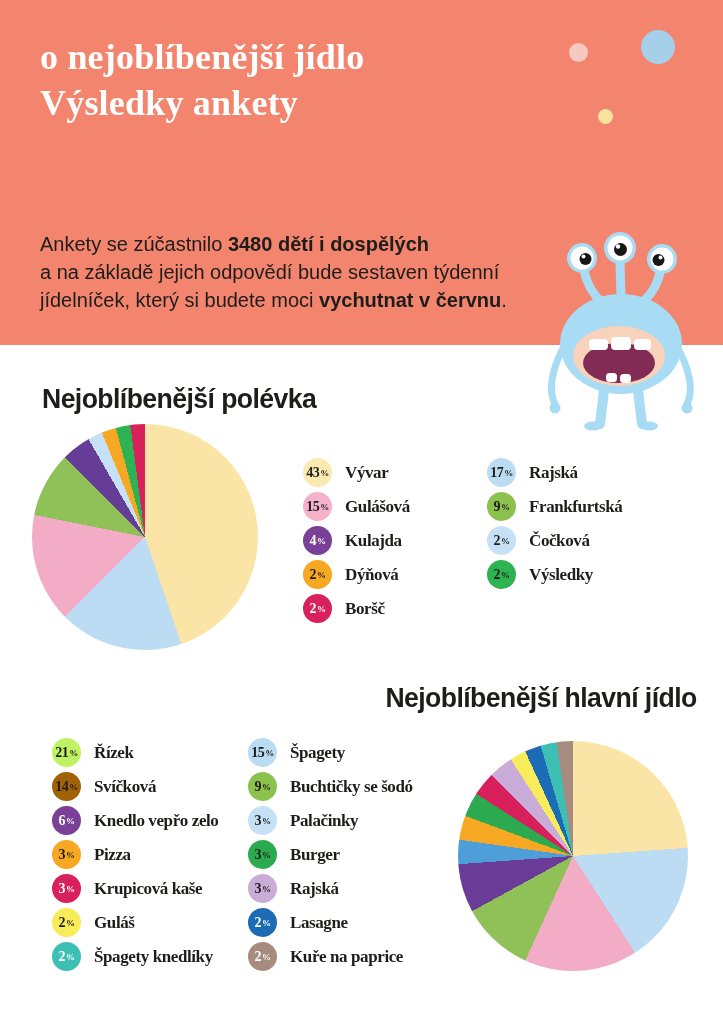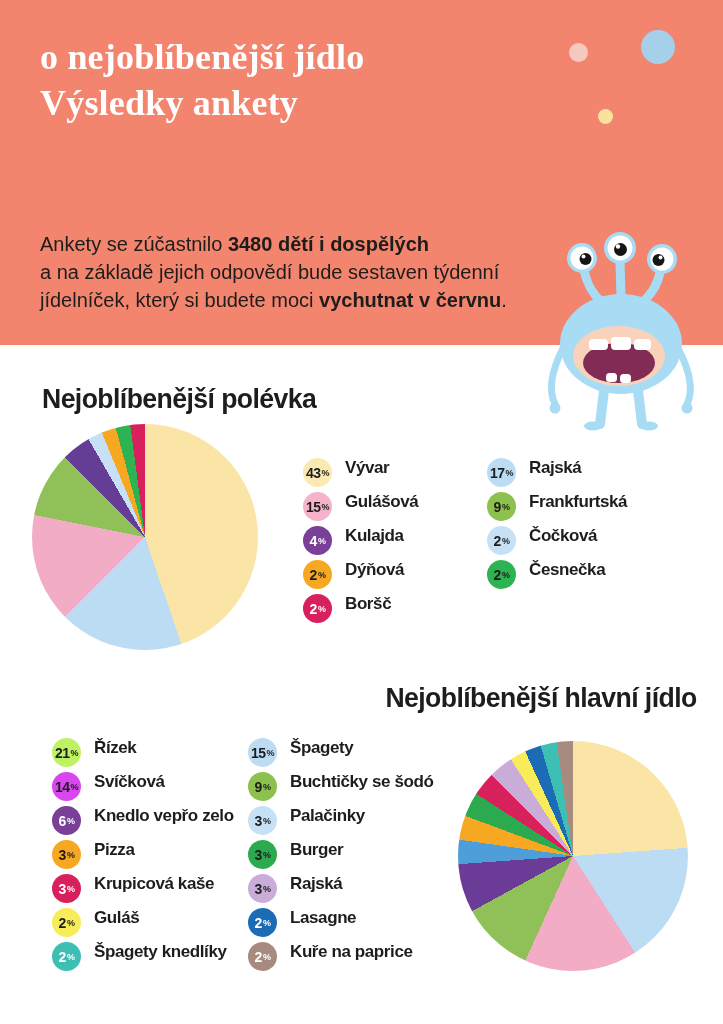--- a/index.html
+++ b/index.html
@@ -33,21 +33,21 @@
   .soup-title { left:42px; top:383px; }
   .main-title { right:26px; top:682px; transform-origin:right center; }
   .pie { position:absolute; border-radius:50%; }
   .soup-pie { left:32px; top:424px; width:226px; height:226px; }
   .main-pie { left:458px; top:741px; width:230px; height:230px; }
   .legend { position:absolute; }
   .soup-legend-col1 { left:303px; top:458px; }
   .soup-legend-col2 { left:487px; top:458px; }
   .main-legend-col1 { left:52px;  top:738px; }
   .main-legend-col2 { left:248px; top:738px; }
-  .lrow { display:flex; align-items:flex-start; height:29px; margin-bottom:5px; }
+  .lrow { display:flex; align-items:center; height:29px; margin-bottom:5px;font-family:Liberation Serif, serif; }
   .badge {
     width:29px; height:29px; border-radius:50%; flex:0 0 29px;
     display:flex; align-items:center; justify-content:center;
     font-weight:700; letter-spacing:-0.5px;
   }
   .badge b { font-size:14px; font-weight:700; }
   .badge i { font-style:normal; font-size:9px; font-weight:700; margin-left:1px; }
   .llabel { margin-left:13px; font-size:17px; font-weight:700; letter-spacing:-0.4px; white-space:nowrap; }
 </style>
 </head>
@@ -169,36 +169,36 @@
           <b>2</b>
           <i>%</i>
         </span>
         <span class="llabel">Čočková</span>
       </div>
       <div class="lrow">
         <span class="badge" style="background: rgb(46, 179, 83); color: rgb(29, 29, 27);">
           <b>2</b>
           <i>%</i>
         </span>
-        <span class="llabel">Česnečka</span>
+        <span class="llabel">Výsledky</span>
       </div>
     </div>
 
   <h2 class="section-title main-title">Nejoblíbenější hlavní jídlo</h2>
   <div class="pie main-pie" style="background: conic-gradient(rgb(250, 229, 166) 0deg, rgb(250, 229, 166) 85.91deg, rgb(188, 220, 244) 85.91deg, rgb(188, 220, 244) 147.27deg, rgb(243, 172, 198) 147.27deg, rgb(243, 172, 198) 204.55deg, rgb(144, 193, 89) 204.55deg, rgb(144, 193, 89) 241.36deg, rgb(107, 60, 151) 241.36deg, rgb(107, 60, 151) 265.91deg, rgb(78, 159, 217) 265.91deg, rgb(78, 159, 217) 278.18deg, rgb(247, 168, 35) 278.18deg, rgb(247, 168, 35) 290.45deg, rgb(43, 170, 79) 290.45deg, rgb(43, 170, 79) 302.73deg, rgb(216, 32, 93) 302.73deg, rgb(216, 32, 93) 315deg, rgb(201, 172, 216) 315deg, rgb(201, 172, 216) 327.27deg, rgb(248, 236, 90) 327.27deg, rgb(248, 236, 90) 335.45deg, rgb(27, 107, 181) 335.45deg, rgb(27, 107, 181) 343.64deg, rgb(61, 191, 180) 343.64deg, rgb(61, 191, 180) 351.82deg, rgb(167, 139, 127) 351.82deg, rgb(167, 139, 127) 360deg);"></div>
   <div class="legend main-legend-col1">
       <div class="lrow">
         <span class="badge" style="background: #bef264; color: rgb(29, 29, 27);">
           <b>21</b>
           <i>%</i>
         </span>
         <span class="llabel">Řízek</span>
       </div>
       <div class="lrow">
-        <span class="badge" style="background: #d946ef; color: rgb(29, 29, 27);">
+        <span class="badge" style="background: #a16207; color: rgb(29, 29, 27);">
           <b>14</b>
           <i>%</i>
         </span>
         <span class="llabel">Svíčková</span>
       </div>
       <div class="lrow">
         <span class="badge" style="background: rgb(122, 63, 151); color: rgb(255, 255, 255);">
           <b>6</b>
           <i>%</i>
         </span>

